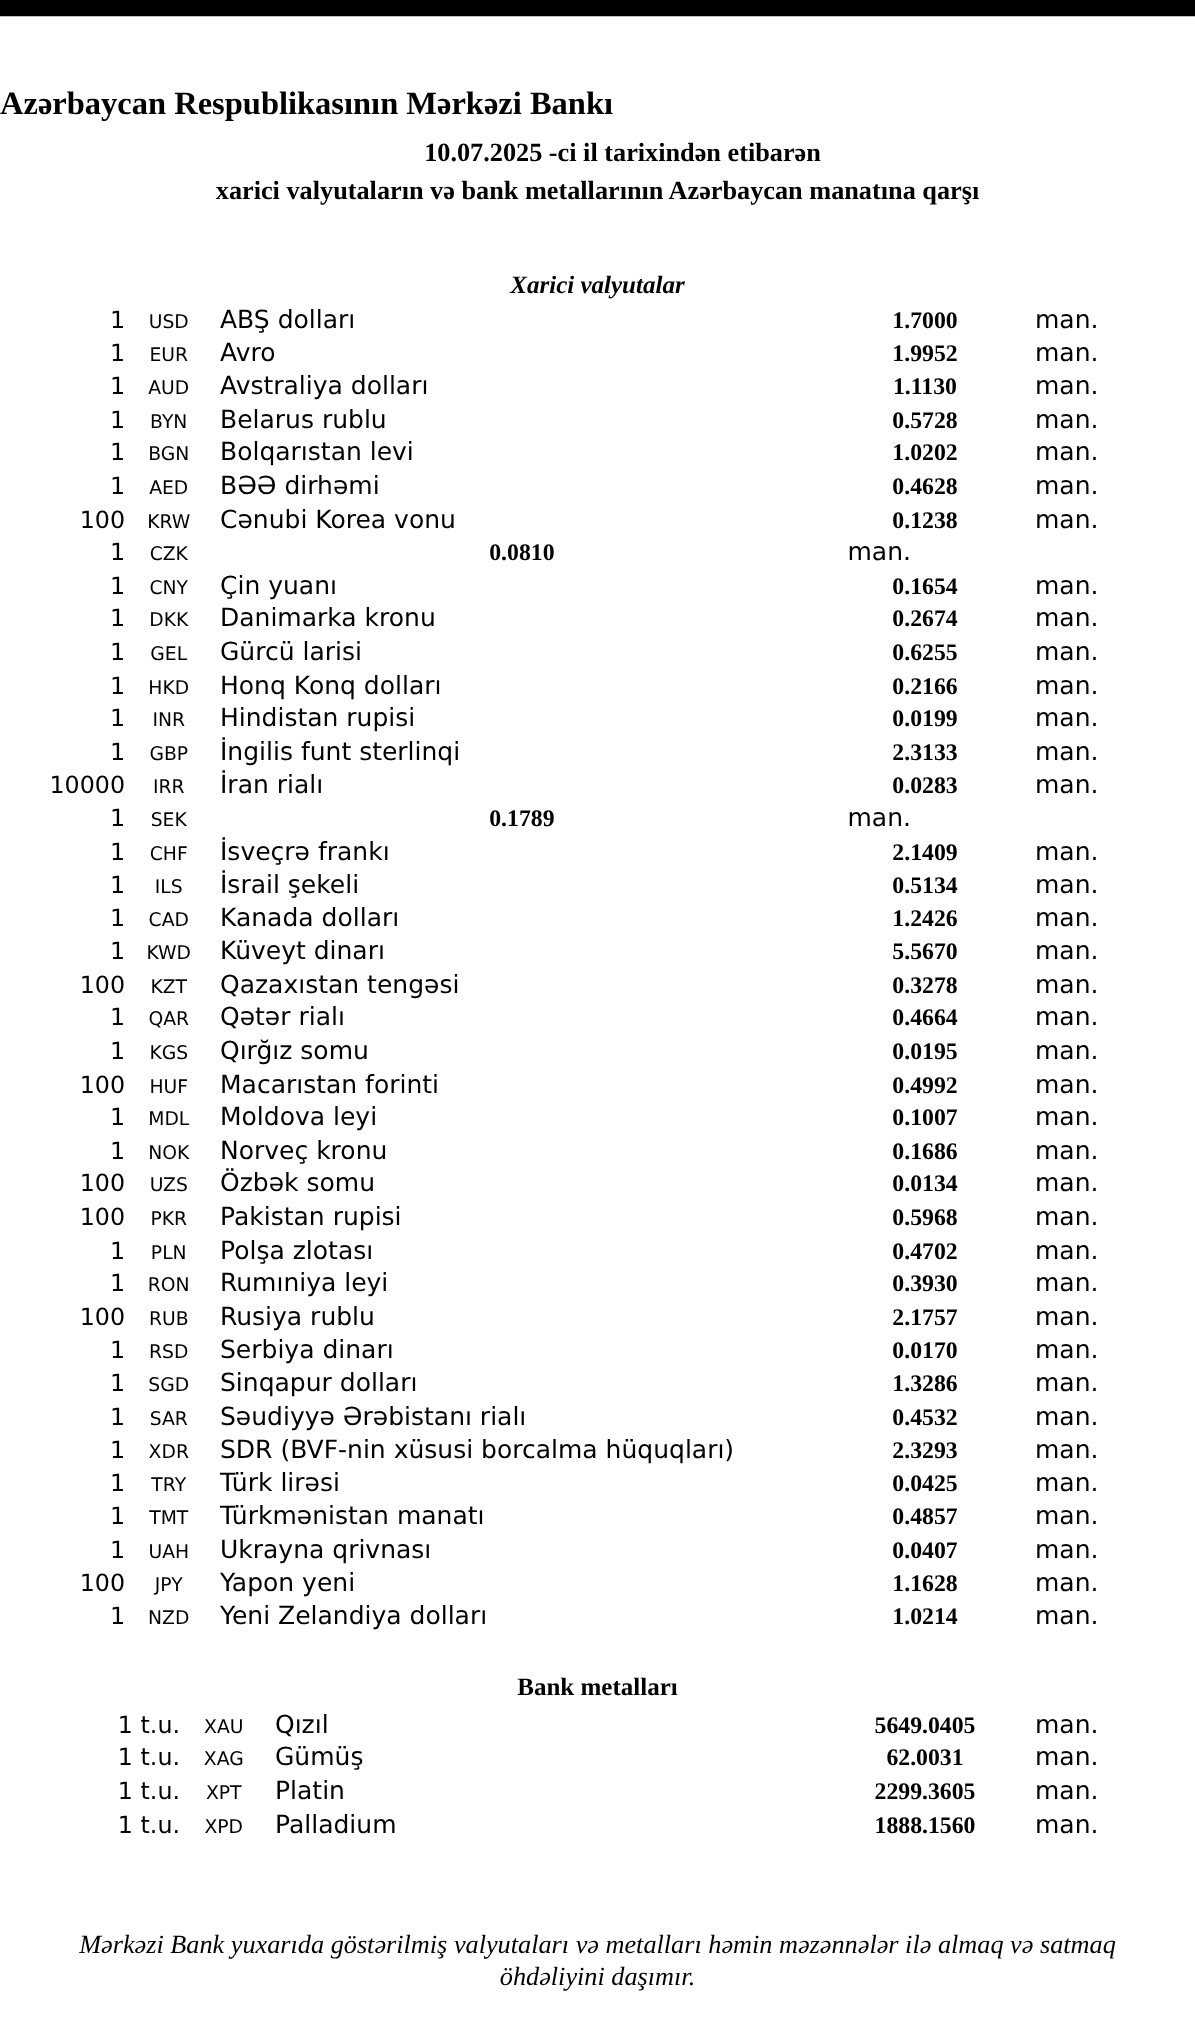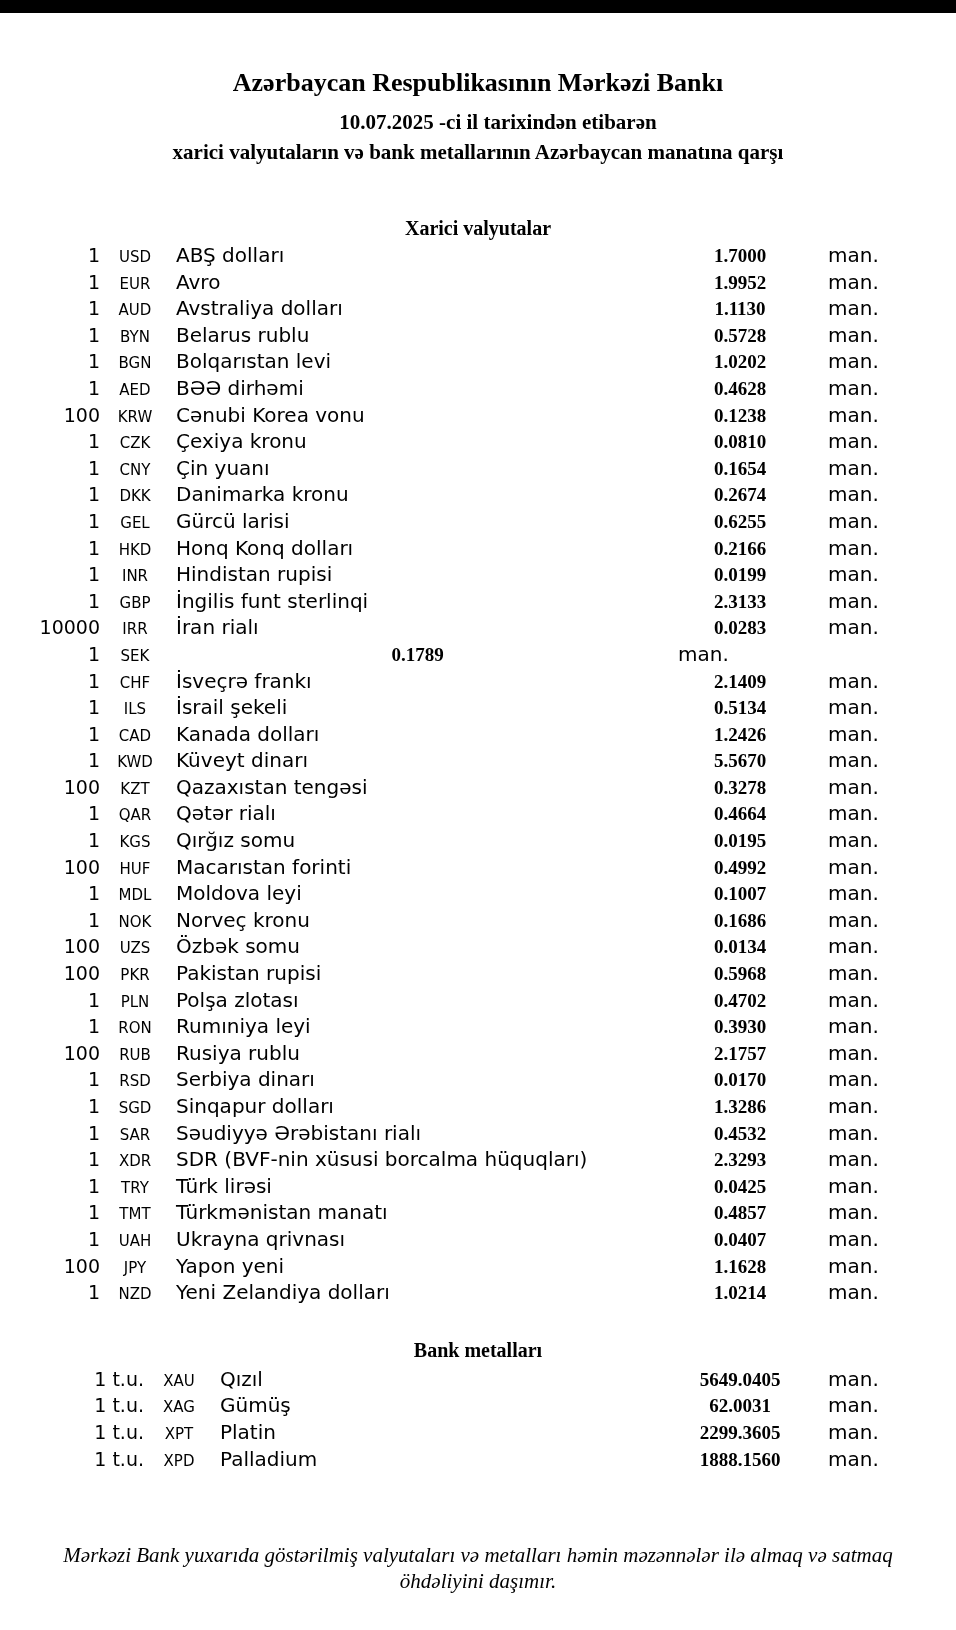--- a/index.html
+++ b/index.html
@@ -12,21 +12,21 @@
     color: #000000;
     overflow: hidden;
   }
   .topbar {
     width: 956px;
     height: 13px;
     background: #000000;
   }
   .doc-title {
     margin-top: 55px;
-    text-align: center;
+    text-align: left;
     font-family: "Liberation Serif", serif;
     font-weight: bold;
     font-size: 26px;
     line-height: 30px;
   }
   .doc-subtitle-date {
     margin-top: 12px;
     text-align: center;
     font-family: "Liberation Serif", serif;
     font-weight: bold;
@@ -42,21 +42,21 @@
     font-size: 21px;
     line-height: 24px;
   }
   .section-heading {
     text-align: center;
     font-family: "Liberation Serif", serif;
     font-weight: bold;
     font-size: 20px;
     line-height: 24px;
   }
-  .heading-currencies { margin-top: 52px; }
+  .heading-currencies { margin-top: 52px; font-style: italic; }
   .heading-metals { margin-top: 32px; }
   .rates-table { margin-top: 2px; }
   .rates-table.metals { margin-top: 4px; padding-left: 44px; }
   .rate-row {
     display: grid;
     grid-template-columns: 100px 70px 1fr 150px 141px;
     align-items: baseline;
     line-height: 26.6px;
     height: 26.6px;
   }
@@ -162,21 +162,20 @@
       <div class="cell-qty">100</div>
       <div class="cell-code">KRW</div>
       <div class="cell-name">Cənubi Korea vonu</div>
       <div class="cell-rate">0.1238</div>
       <div class="cell-unit">man.</div>
     </div>
 
     <div class="rate-row">
       <div class="cell-qty">1</div>
       <div class="cell-code">CZK</div>
-      <div class="cell-name">Çexiya kronu</div>
       <div class="cell-rate">0.0810</div>
       <div class="cell-unit">man.</div>
     </div>
 
     <div class="rate-row">
       <div class="cell-qty">1</div>
       <div class="cell-code">CNY</div>
       <div class="cell-name">Çin yuanı</div>
       <div class="cell-rate">0.1654</div>
       <div class="cell-unit">man.</div>

